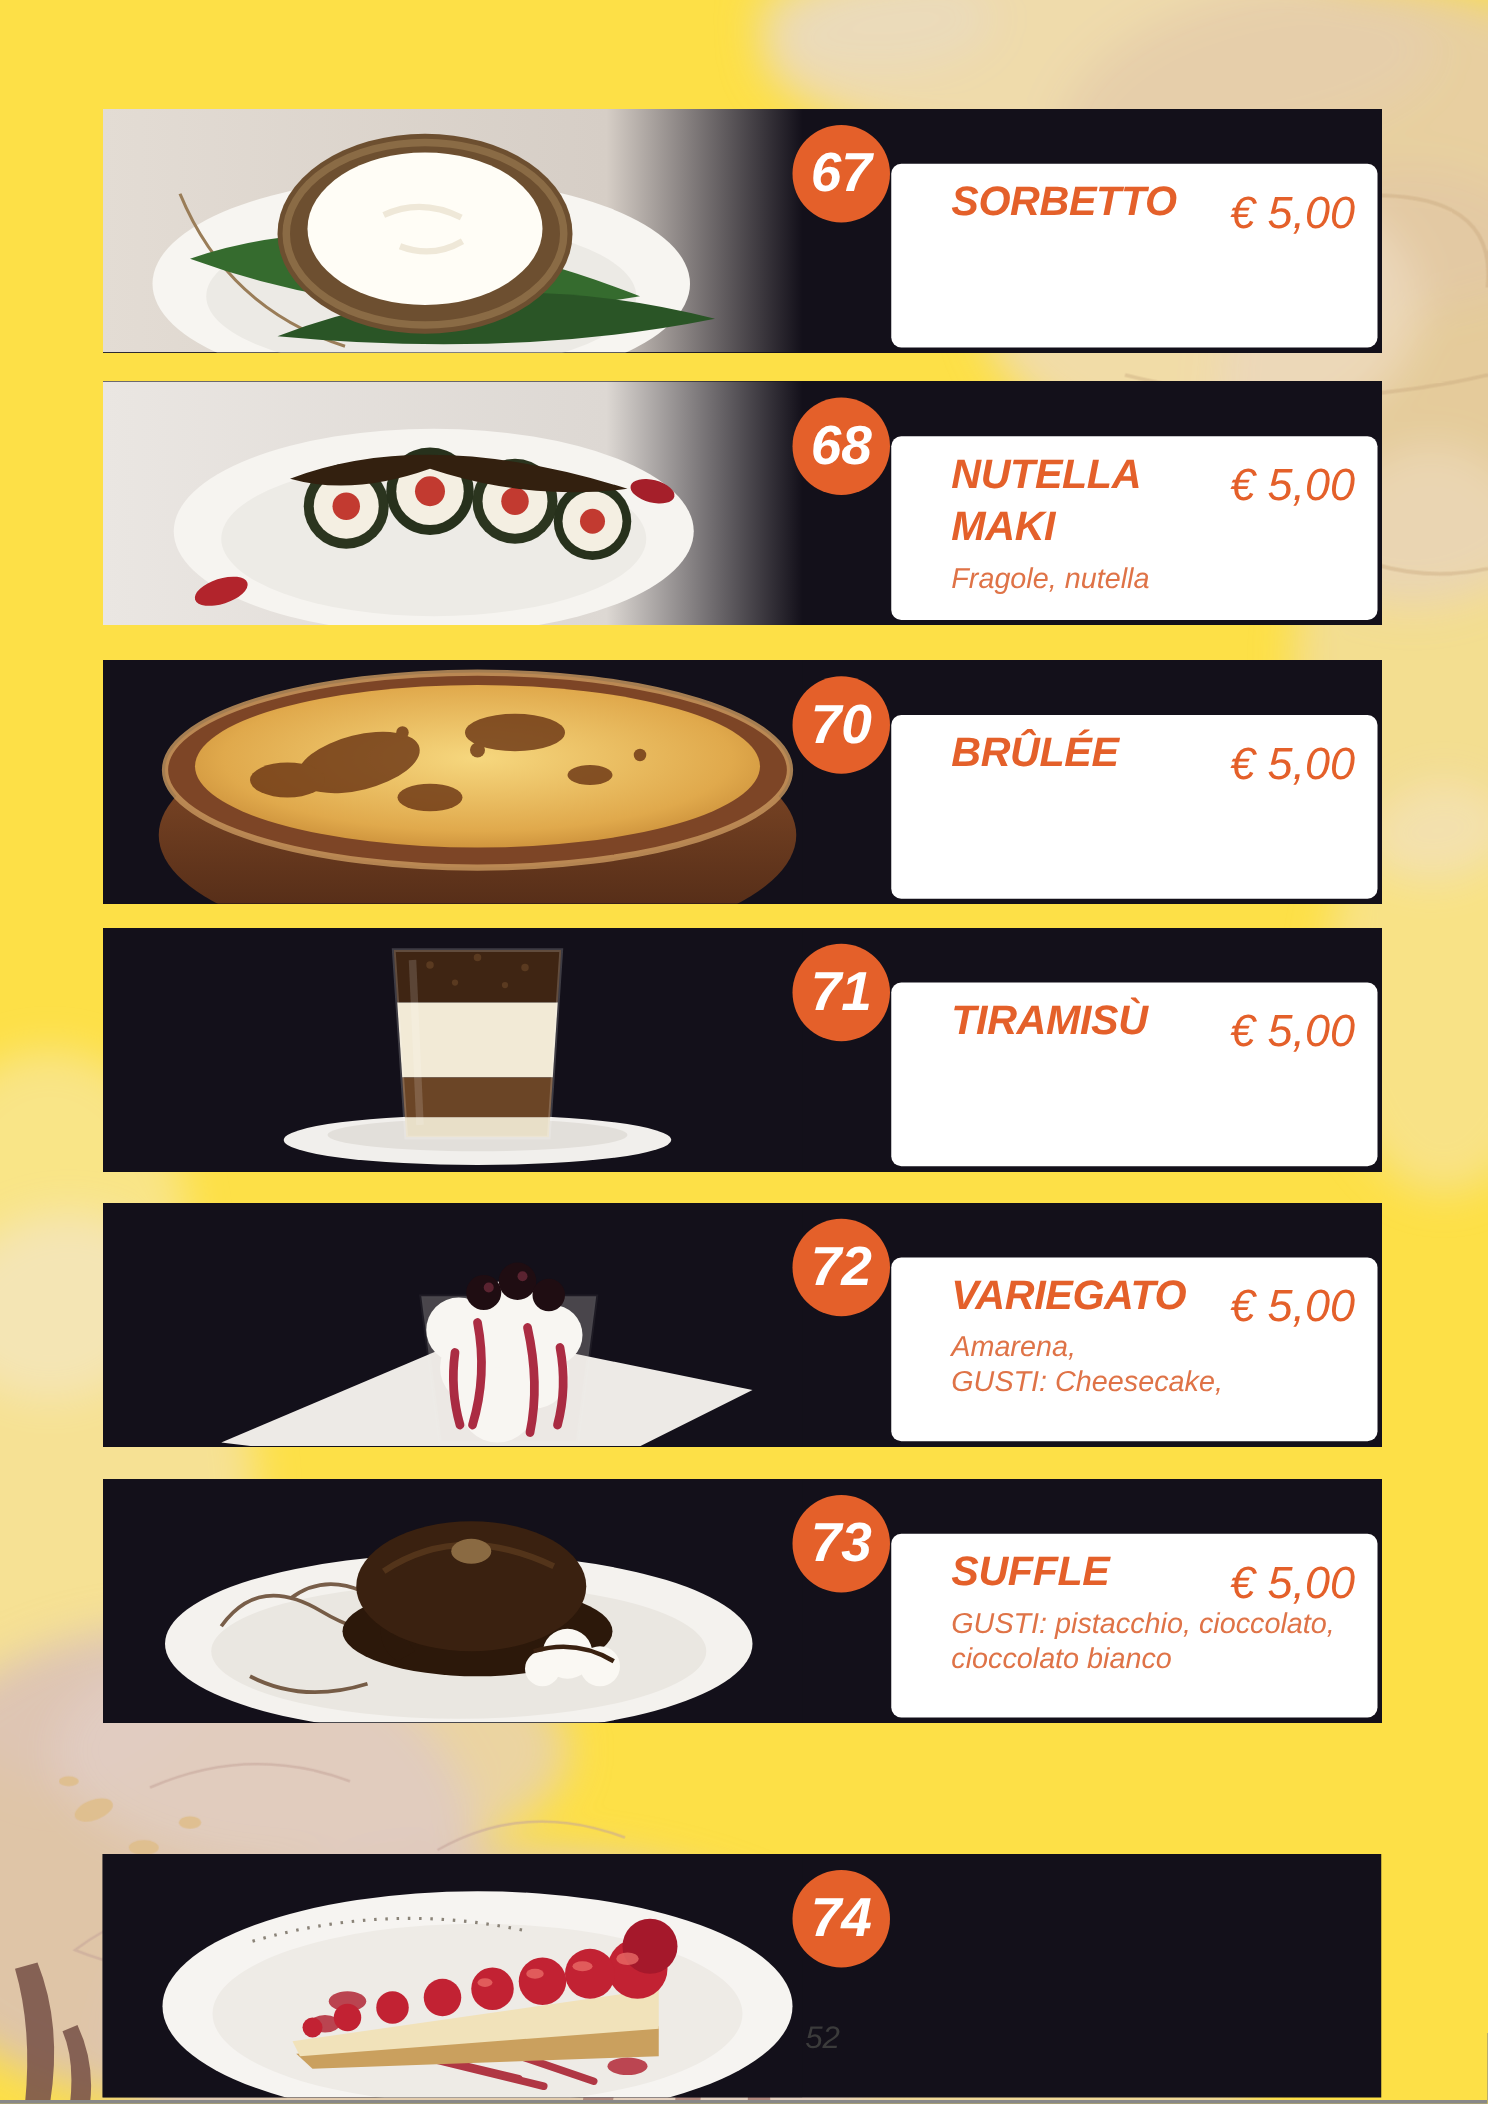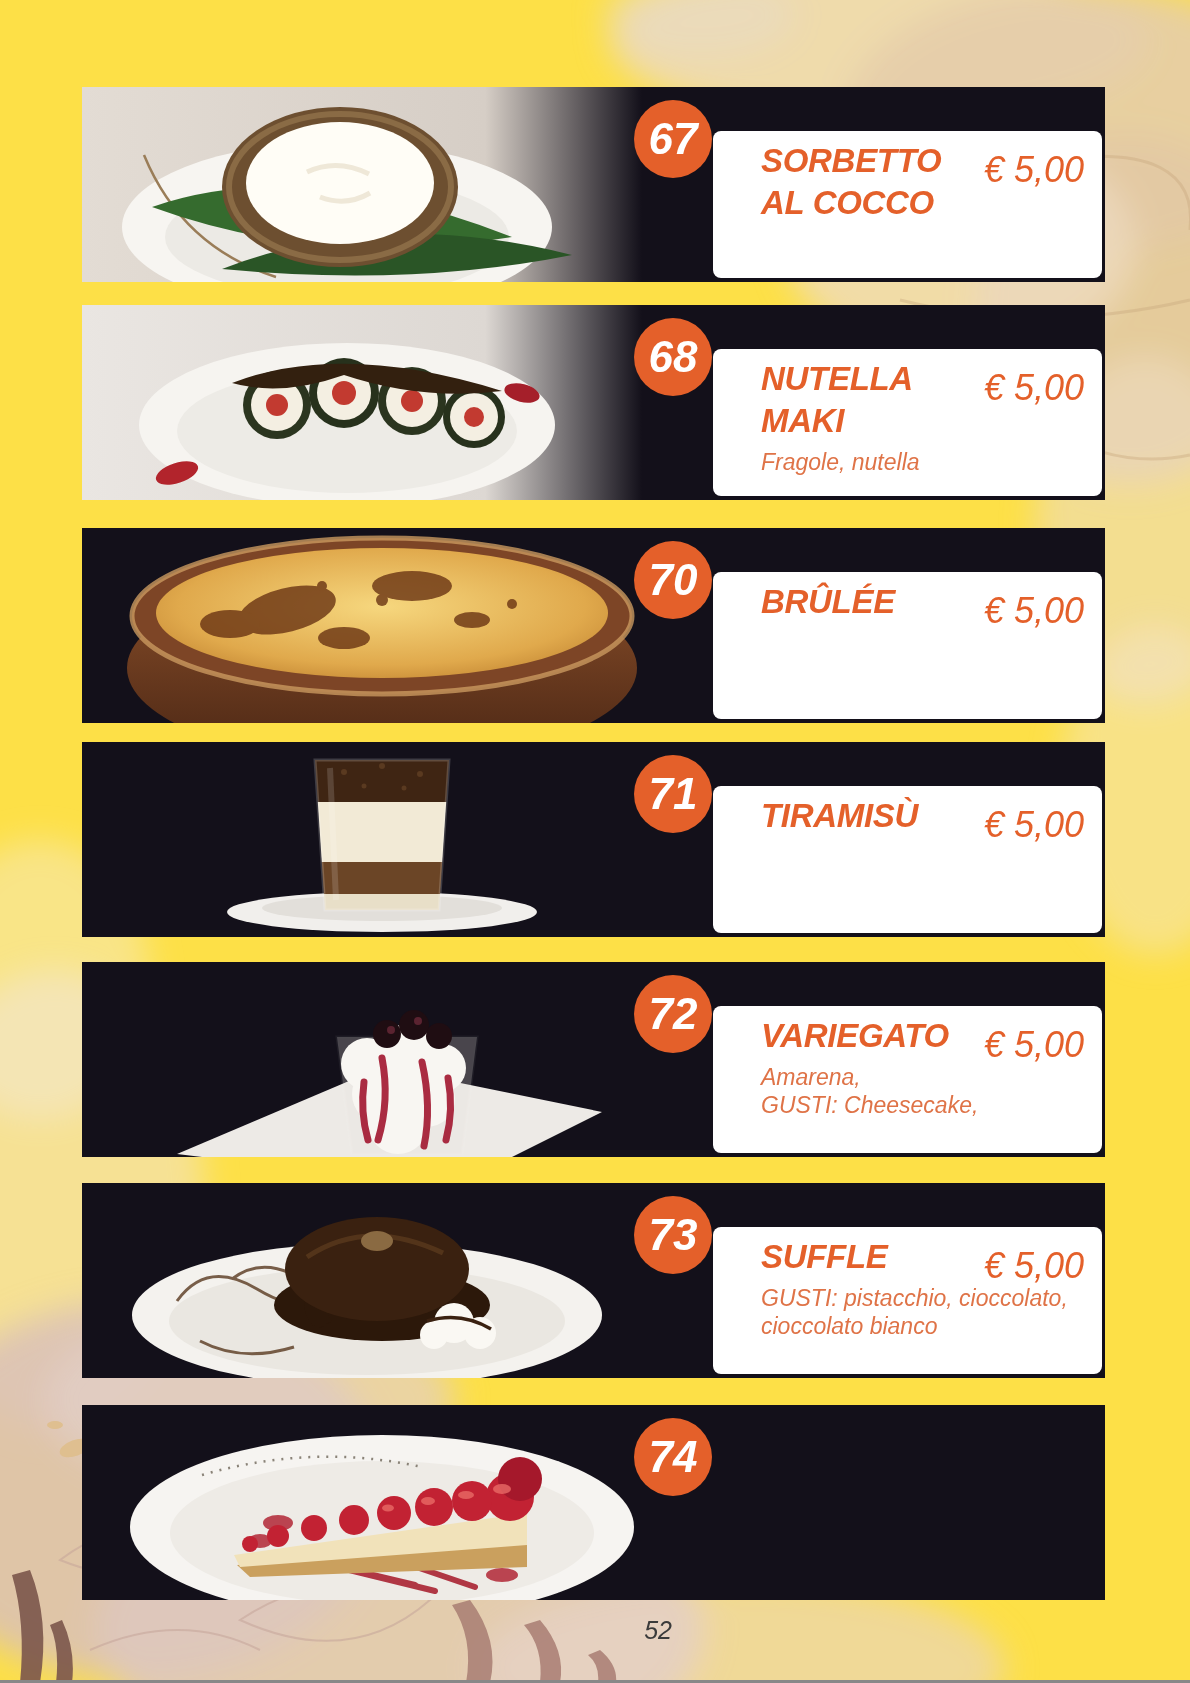--- a/index.html
+++ b/index.html
@@ -124,21 +124,20 @@
         <ellipse cx="258" cy="96" rx="94" ry="61" fill="#fffdf6"></ellipse>
         <path d="M225,85 q30,-14 62,2 M238,110 q26,10 50,-4" stroke="#efe8d8" stroke-width="5" fill="none"></path>
       </svg>
     </div>
     <div class="badge">
       <span>67</span>
     </div>
     <div class="card">
       <h3 class="title">
         <span>SORBETTO</span>
-        <span>AL COCCO</span>
       </h3>
       <div class="price">€ 5,00</div>
     </div>
   </section>
 
   <section class="row" style="top:305px">
     <div class="photo">
       <svg width="560" height="195">
         <defs>
           <linearGradient id="g2bg" x1="0" y1="0" x2="1" y2="0">
@@ -339,21 +338,21 @@
         <span>SUFFLE</span>
       </h3>
       <p class="subtitle">
         <span>GUSTI: pistacchio, cioccolato,</span>
         <span>cioccolato bianco</span>
       </p>
       <div class="price">€ 5,00</div>
     </div>
   </section>
 
-  <section class="row" style="top:1405px">
+  <section class="row" style="top:1483px">
     <div class="photo">
       <svg width="560" height="195">
         <rect width="560" height="195" fill="#13101A"></rect>
         <ellipse cx="300" cy="122" rx="252" ry="92" fill="#f6f4f1"></ellipse>
         <ellipse cx="300" cy="128" rx="212" ry="72" fill="#eeebe6"></ellipse>
         <path d="M120,70 Q230,38 340,62" stroke="#8a8378" stroke-width="2.5" stroke-dasharray="2,7" fill="none"></path>
         <g stroke="#aa2433" stroke-width="6" fill="none" opacity="0.9" stroke-linecap="round">
           <path d="M215,152 l118,28"></path>
           <path d="M255,162 l98,24"></path>
           <path d="M305,152 l88,30"></path>

